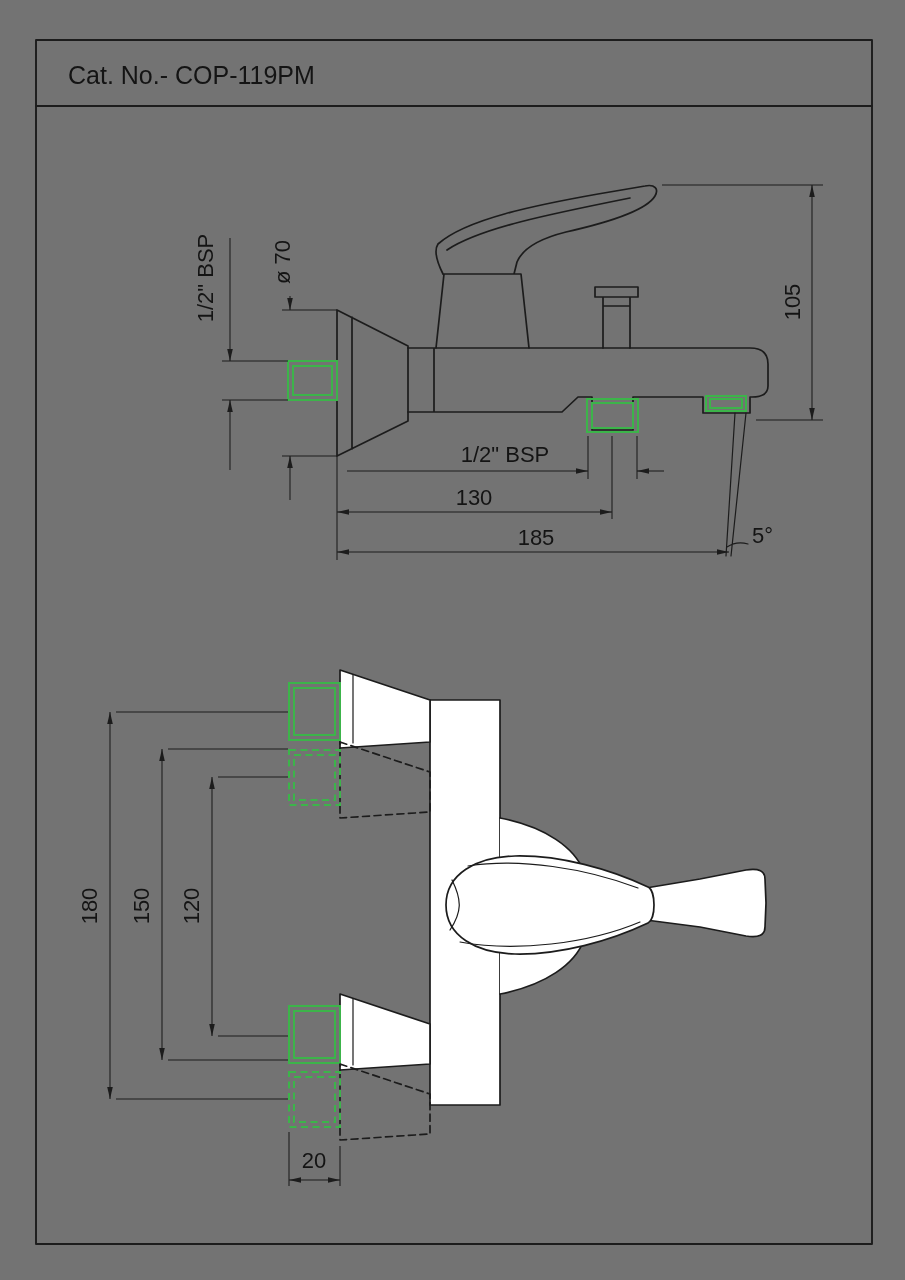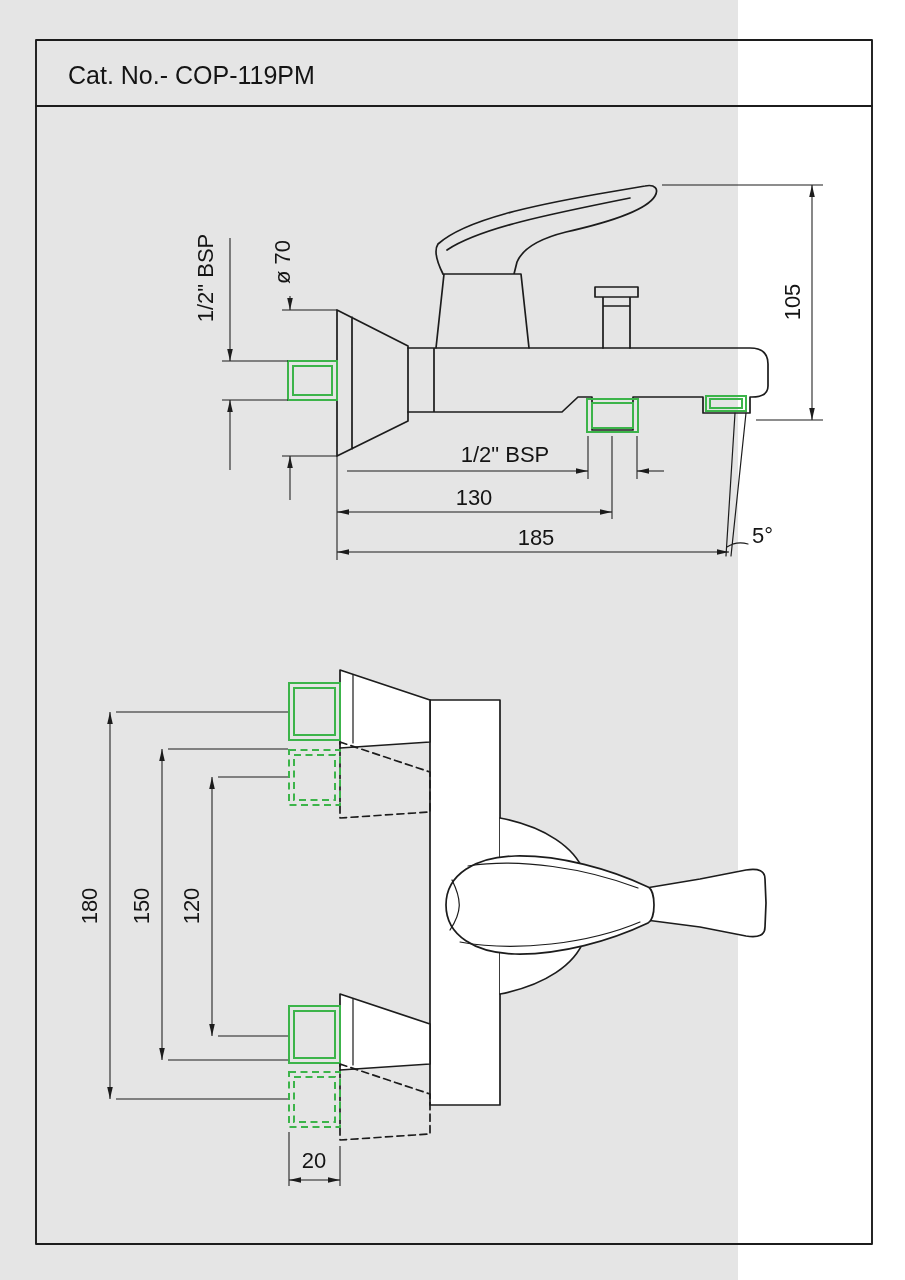--- a/index.html
+++ b/index.html
@@ -1,16 +1,16 @@
 <!DOCTYPE html>
 <html style="--line: #1c1c1c; --accent-green: #3cb44a; --background: #ffffff;"><head>
 <meta charset="utf-8">
 <style>
   html,body{margin:0;padding:0;background:#ffffff;}
-  .sheet{width:738px;height:1280px;background:#e5e5e5;position:relative;font-family:"Liberation Sans",sans-serif;}
+  .sheet{width:905px;height:1280px;background:#737373;position:relative;font-family:"Liberation Sans",sans-serif;}
   svg{display:block;}
   .ln{fill:none;stroke:var(--line,#1c1c1c);stroke-width:1.7;stroke-linejoin:round;stroke-linecap:round;}
   .fillw{fill:#ffffff;}
   .nofill{fill:none;}
   .thin{fill:none;stroke:var(--line,#1c1c1c);stroke-width:1.2;stroke-linecap:round;}
   .ext{fill:none;stroke:var(--line,#1c1c1c);stroke-width:1.05;}
   .dim{fill:none;stroke:var(--line,#1c1c1c);stroke-width:1.05;}
   .green{fill:none;stroke:var(--accent-green,#3cb44a);stroke-width:2;}
   .dash{stroke-dasharray:7 4.5;}
   .dimtxt{font-family:"Liberation Sans",sans-serif;font-size:22px;fill:#141414;}

